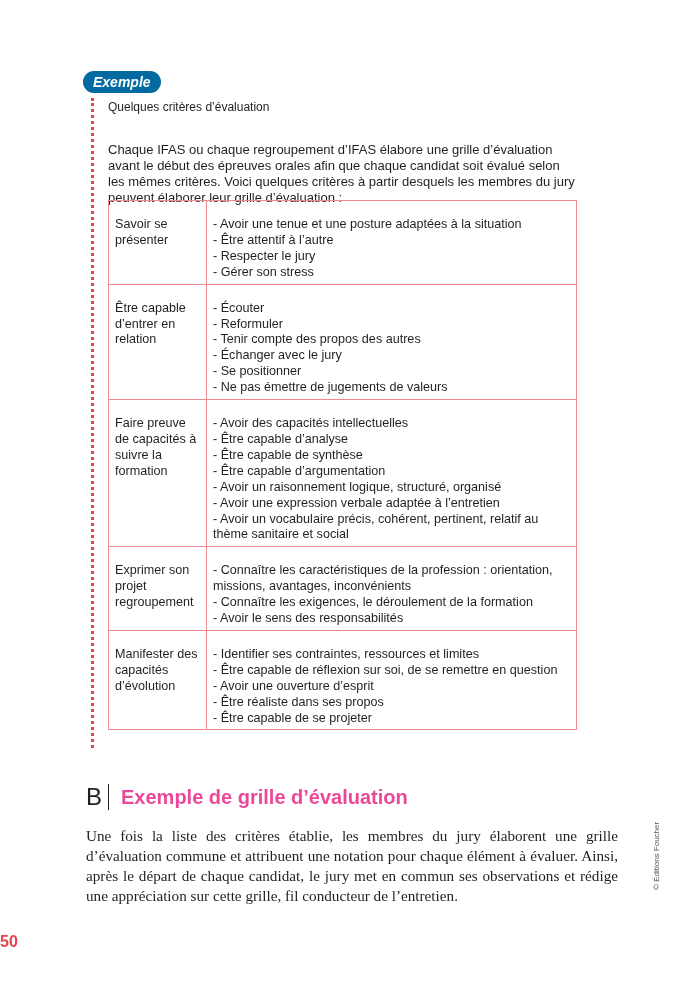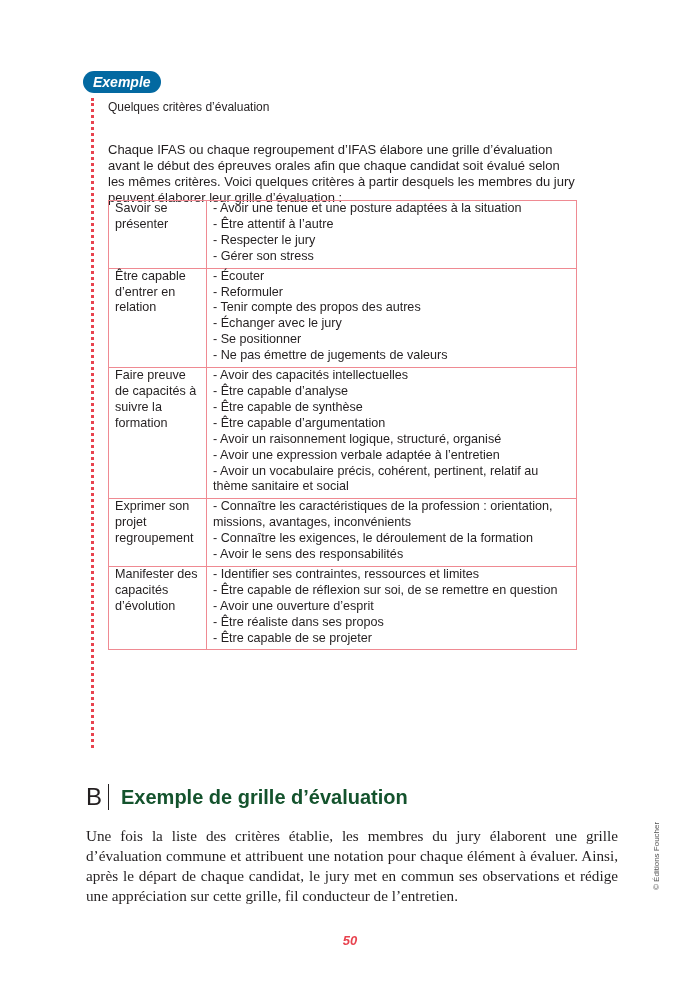--- a/index.html
+++ b/index.html
@@ -2,28 +2,28 @@
 <html><head>
 <meta charset="utf-8">
 <style>
   html, body { margin:0; padding:0; background:#ffffff; }
   body { width:700px; height:989px; position:relative; overflow:hidden; font-family:"Liberation Sans", sans-serif; color:#231f20; }
   .badge { position:absolute; left:83px; top:71px; height:22px; padding:0 10px; background:#0369a1; color:#fff; border-radius:11px; font-style:italic; font-weight:bold; font-size:14px; line-height:22px; }
   .dots { position:absolute; left:91px; top:98px; width:0; height:650px; border-left:3px dotted #e8434f; }
   .box-title { position:absolute; left:108px; top:99px; font-size:12px; line-height:16px; }
   .box-intro { position:absolute; left:108px; top:121px; width:470px; font-size:13px; line-height:16px;margin-top:21px; }
   table.crit { position:absolute; left:108px; top:200px; width:469px; border-collapse:collapse; font-size:12.6px; line-height:15.9px; }
-  table.crit td { border:1.5px solid #ef8a92; vertical-align:top; padding:0 6px 3px 6px; }
+  table.crit td { border:1.5px solid #ef8a92; vertical-align:top; padding:16px 6px 3px 6px; }
   table.crit td.lab { width:85px; }
   .sect { position:absolute; left:86px; top:784px; display:flex; align-items:center; }
   .sect-letter { font-size:24px; color:#231f20; padding-right:6px; border-right:1.5px solid #231f20; line-height:26px; }
-  .sect-title { font-size:20px; font-weight:bold; color:#14532d; margin-left:12px; }
+  .sect-title { font-size:20px; font-weight:bold; color:#ec4899; margin-left:12px; }
   .body-text { position:absolute; left:86px; top:826px; width:532px; font-family:"Liberation Serif", serif; font-size:15.2px; line-height:20px; text-align:justify; }
   .copyright { position:absolute; left:652px; top:890px; transform:rotate(-90deg); transform-origin:left top; font-size:8px; color:#555; white-space:nowrap; }
-  .pageno { position:absolute; left:0; width:700px; top:933px; text-align:center; color:#e8434f; font-weight:bold; font-size:13px;font-style:italic; }
+  .pageno { position:absolute; left:0; width:700px; top:933px; text-align:left; color:#e8434f; font-weight:bold; font-size:16px; }
 </style>
 </head>
 <body>
 
 <div class="badge">Exemple</div>
 <div class="dots"></div>
 <div class="box-title">Quelques critères d’évaluation</div>
 <div class="box-intro">Chaque IFAS ou chaque regroupement d’IFAS élabore une grille d’évaluation avant le début des épreuves orales afin que chaque candidat soit évalué selon les mêmes critères. Voici quelques critères à partir desquels les membres du jury peuvent élaborer leur grille d’évaluation :</div>
 
 <table class="crit">

